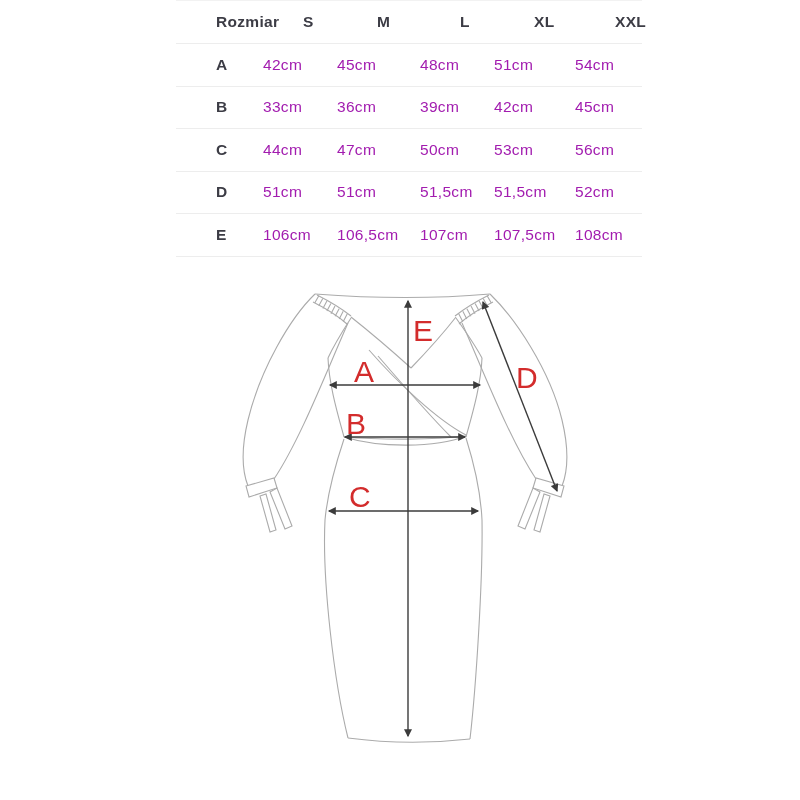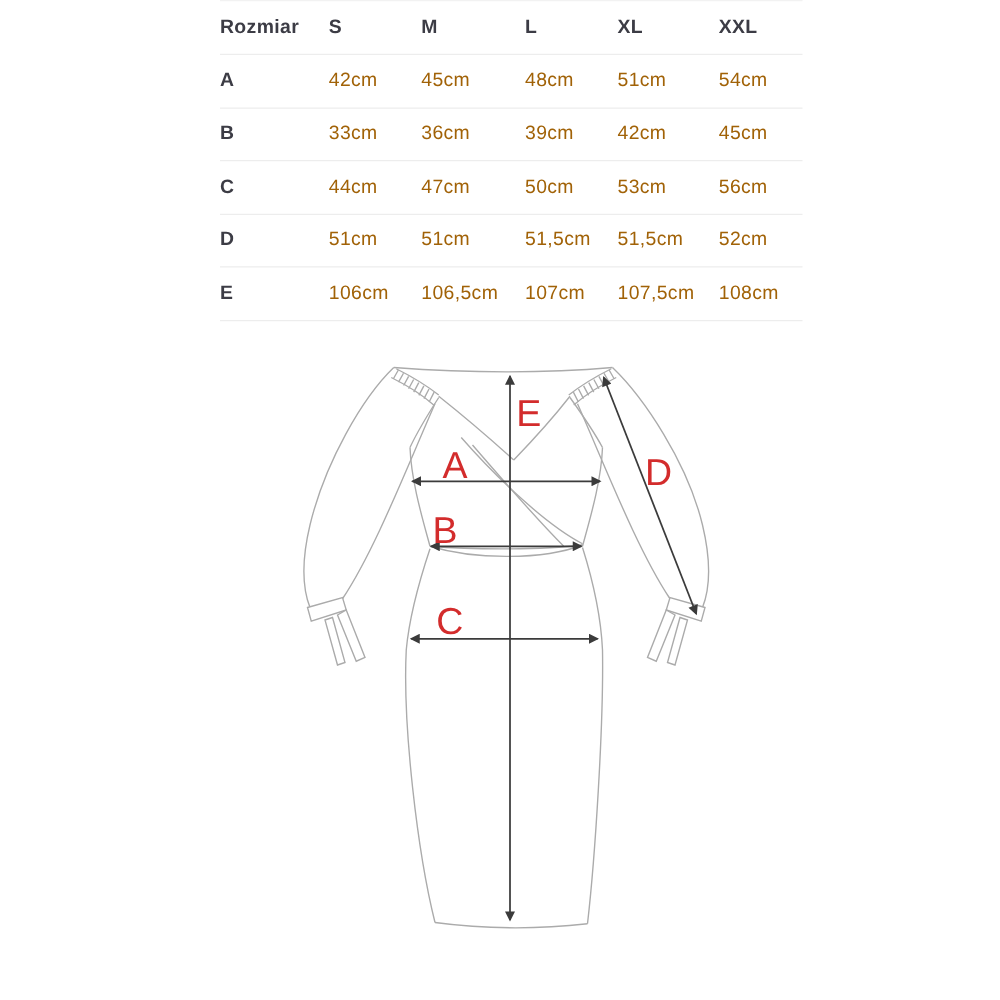--- a/index.html
+++ b/index.html
@@ -14,24 +14,24 @@
   }
   .t-row{
     display:grid;
     grid-template-columns:87px 74px 83px 74px 81px 67px;
     align-items:center;
     height:41.5px;
     border-bottom:1px solid #ededed;
   }
   .t-row.head{height:42px;}
   .t-cell{
-    font-size:15.5px;color:#a16207;letter-spacing:.3px;
+    font-size:15.5px;color:#a21caf;letter-spacing:.3px;
     white-space:nowrap;
   }
-  .t-cell.hd{font-weight:700;color:#3c3c45;}
+  .t-cell.hd{font-weight:700;color:#3c3c45;margin-left:40px;}
   
   .diagram{position:absolute;left:230px;top:280px;width:350px;height:480px;}
   .dress{stroke:#ababab;stroke-width:1.1;fill:none;}
   .dressfill{stroke:#ababab;stroke-width:1.1;fill:#ffffff;}
   .arrow{stroke:#3b3b3b;stroke-width:1.4;fill:none;}
   .mlabel{
     font-family:"Liberation Sans", sans-serif;
     font-size:30px;fill:#d32c2c;
   }
 </style>

